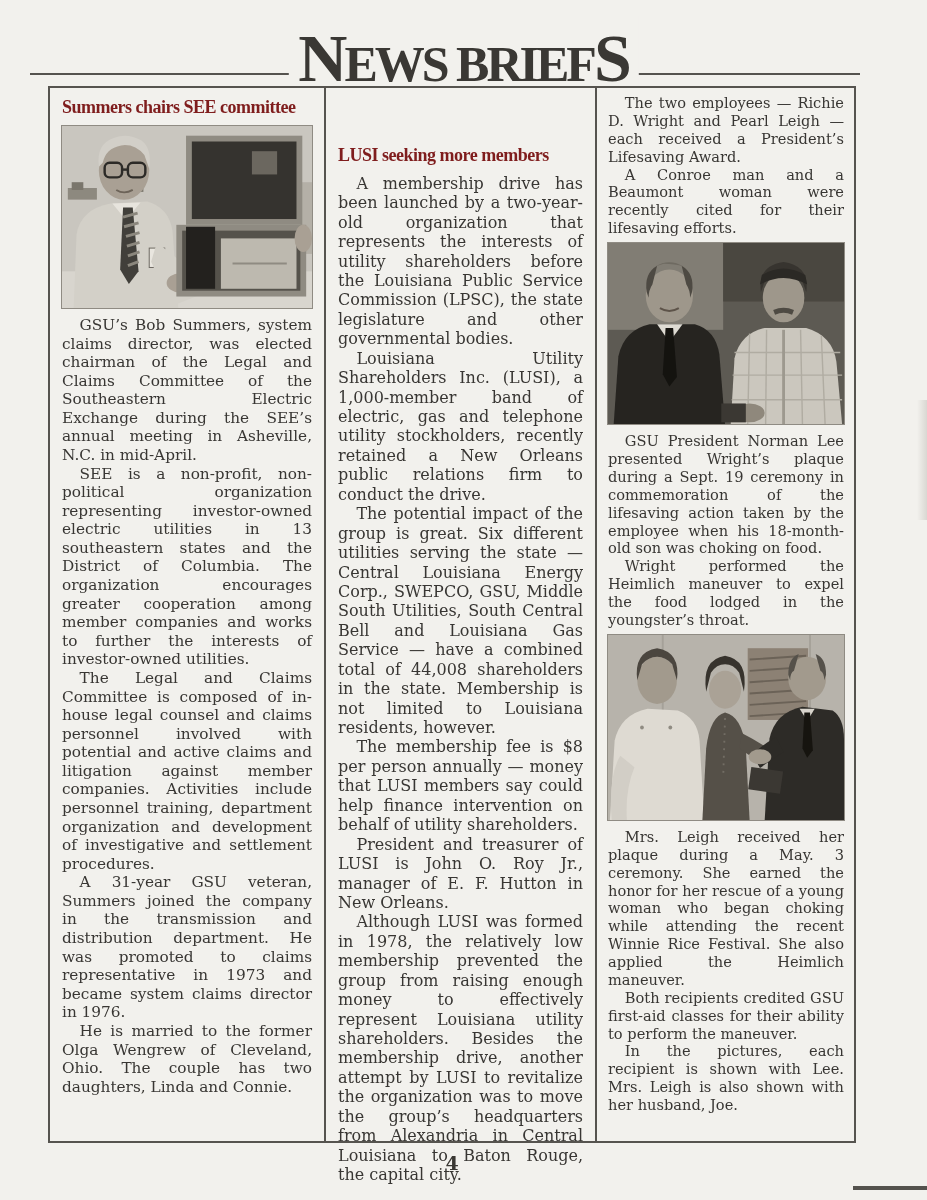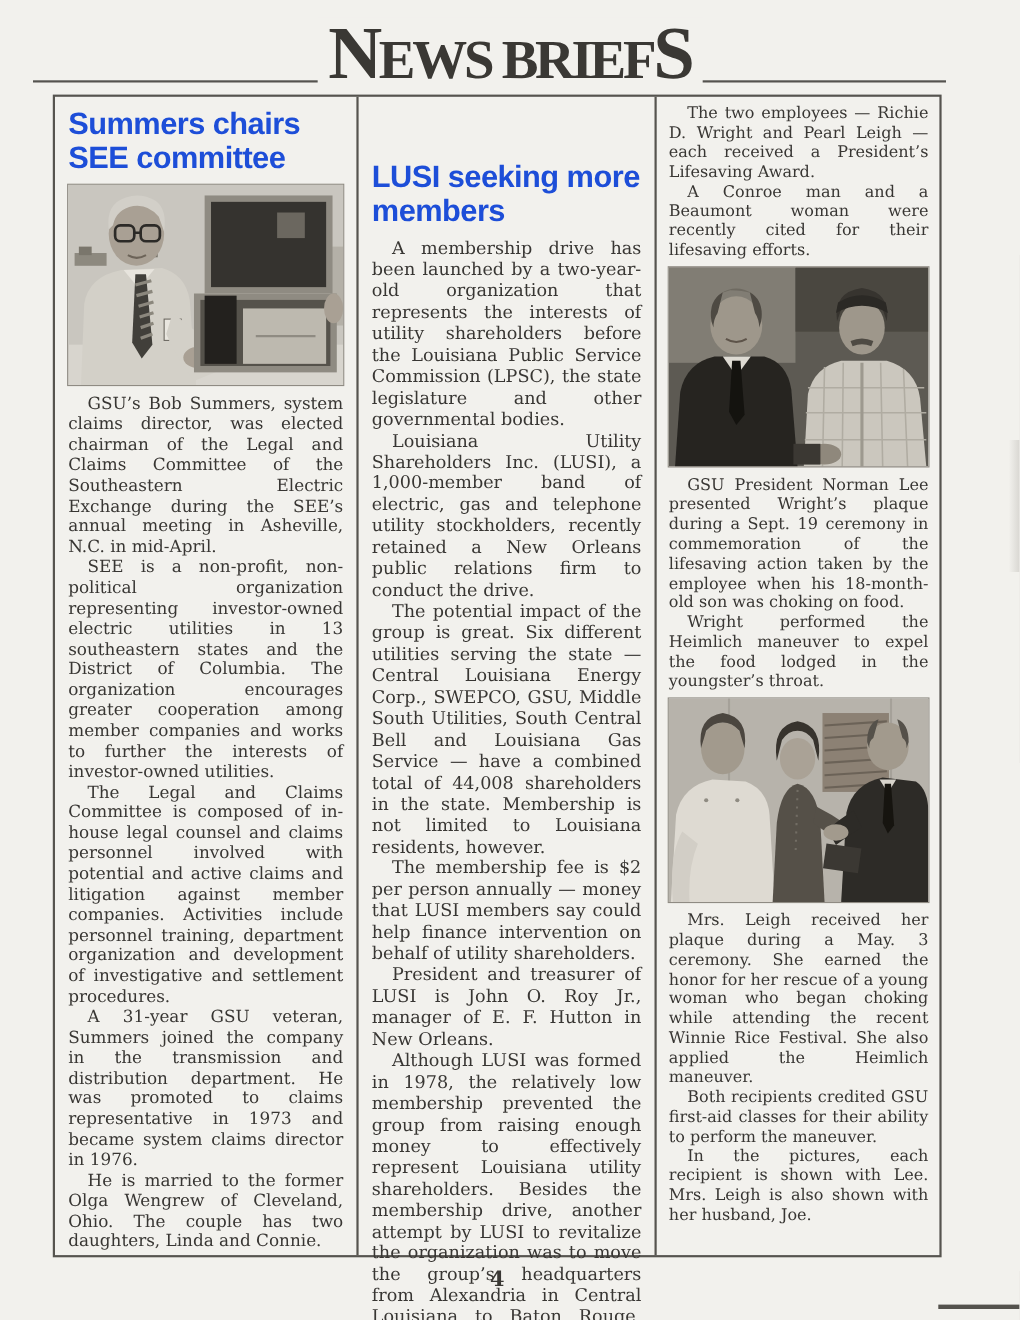--- a/index.html
+++ b/index.html
@@ -12,37 +12,37 @@
     font-family:"DejaVu Serif","Liberation Serif",serif;
     color:#383633;
   }
   
   .masthead{position:absolute;top:0;left:0;width:100%;height:86px;}
   .masthead-rule{position:absolute;top:73px;left:30px;right:67px;height:2px;background:#55534f;}
   .masthead h1{
     position:absolute;top:16px;left:50%;transform:translateX(-50%);
     margin:0;padding:0 10px;background:#f2f1ed;
     font-family:"Liberation Serif",serif;font-weight:700;color:#3a3834;
-    font-size:50px;letter-spacing:-3px;line-height:64px;white-space:nowrap;
+    font-size:50px;letter-spacing:-3px;line-height:84px;white-space:nowrap;
   }
   .masthead h1 .cap{font-size:68px;}
   
   .box{
     position:absolute;left:48px;top:86px;width:808px;height:1057px;
     border:2px solid #56544f;background:#f2f1ed;
     display:flex;box-sizing:border-box;
   }
   .col{box-sizing:border-box;padding:8px 12px 0 12px;}
   .col1{width:274px;}
   .col2{width:271px;border-left:2px solid #56544f;}
   .col3{width:263px;border-left:2px solid #56544f;flex:1;padding:6px 10px 0 11px;}
   h2{
-    margin:2px 0 8px 0;font-weight:700;color:#1d4ed8;
-    font-size:28px;line-height:1.1;letter-spacing:-0.5px;
-    font-family:Liberation Sans, sans-serif;
+    margin:2px 0 8px 0;font-weight:700;color:#7f1d1d;
+    font-size:18px;line-height:1.1;letter-spacing:-0.5px;
+    font-family:Liberation Serif, serif;
   }
   .col2 h2{margin-top:50px;}
   .body-text p{margin:0;text-indent:1.15em;text-align:justify;}
   .col1 .body-text{font-size:15.3px;line-height:1.215;}
   .col2 .body-text{font-size:16px;line-height:1.215;}
   .col3 .body-text{font-size:14.6px;line-height:1.225;}
   figure{margin:6px 0 8px 0;padding:0;line-height:0;}
   figure svg{width:100%;height:auto;display:block;}
   .photo-frame{outline:1px solid #8f8b83;}
   
@@ -113,21 +113,21 @@
           <p>He is married to the former Olga Wengrew of Cleveland, Ohio. The couple has two daughters, Linda and Connie.</p>
         </div>
     </section>
 
     <section class="col col2">
       <h2>LUSI seeking more members</h2>
       <div class="body-text">
           <p>A membership drive has been launched by a two-year-old organization that represents the interests of utility shareholders before the Louisiana Public Service Commission (LPSC), the state legislature and other governmental bodies.</p>
           <p>Louisiana Utility Shareholders Inc. (LUSI), a 1,000-member band of electric, gas and telephone utility stockholders, recently retained a New Orleans public relations firm to conduct the drive.</p>
           <p>The potential impact of the group is great. Six different utilities serving the state — Central Louisiana Energy Corp., SWEPCO, GSU, Middle South Utilities, South Central Bell and Louisiana Gas Service — have a combined total of 44,008 shareholders in the state. Membership is not limited to Louisiana residents, however.</p>
-          <p>The membership fee is $2 per person annually — money that LUSI members say could help finance intervention on behalf of utility shareholders.</p>
+          <p>The membership fee is $8 per person annually — money that LUSI members say could help finance intervention on behalf of utility shareholders.</p>
           <p>President and treasurer of LUSI is John O. Roy Jr., manager of E. F. Hutton in New Orleans.</p>
           <p>Although LUSI was formed in 1978, the relatively low membership prevented the group from raising enough money to effectively represent Louisiana utility shareholders. Besides the membership drive, another attempt by LUSI to revitalize the organization was to move the group’s headquarters from Alexandria in Central Louisiana to Baton Rouge, the capital city.</p>
         </div>
     </section>
 
     <section class="col col3">
       <div class="body-text">
           <p>The two employees — Richie D. Wright and Pearl Leigh — each received a President’s Lifesaving Award.</p>
           <p>A Conroe man and a Beaumont woman were recently cited for their lifesaving efforts.</p>
         </div>

